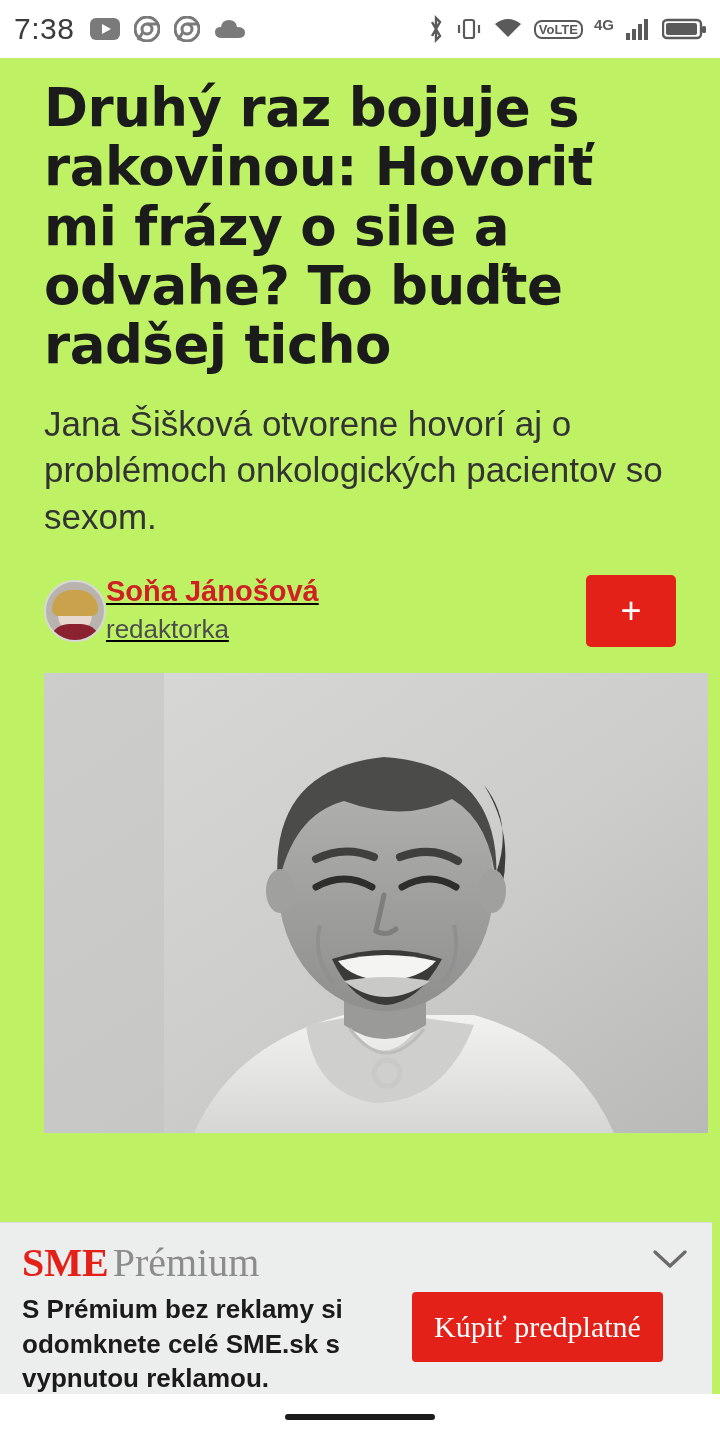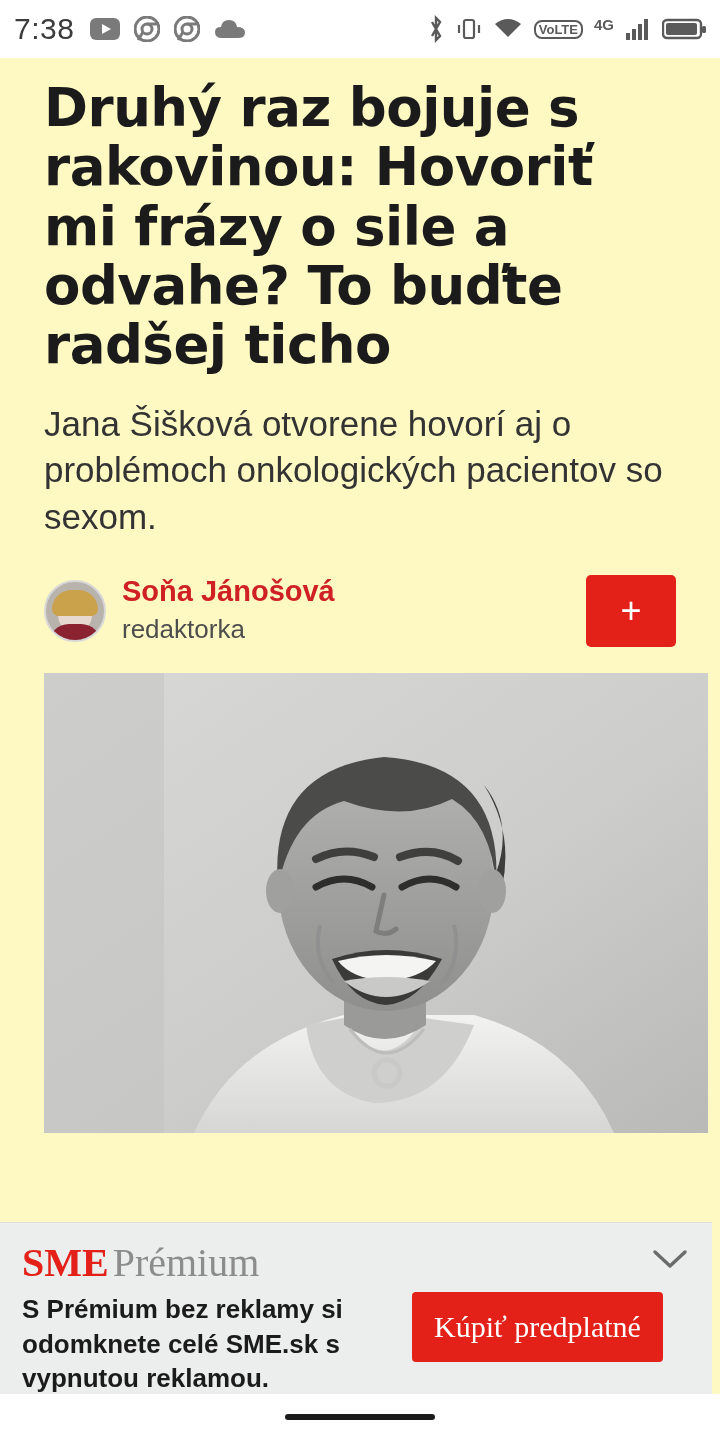--- a/index.html
+++ b/index.html
@@ -7,21 +7,21 @@
     width: 720px;
     height: 1440px;
     background: #ffffff;
     font-family: "Liberation Sans", sans-serif;
     overflow: hidden;
   }
   #app {
     position: relative;
     width: 720px;
     height: 1440px;
-    background: #fef9c3;
+    background: #bef264;
     display: flex;
     flex-direction: column;
   }
 
   
   .statusbar {
     height: 58px;
     flex: 0 0 58px;
     display: flex;
     align-items: center;
@@ -130,23 +130,23 @@
     position: absolute;
     left: 50%;
     bottom: -4px;
     transform: translateX(-50%);
     width: 52px;
     height: 20px;
     border-radius: 26px 26px 0 0;
     background: #8b2230;
   }
   .author-text {
-    margin-left: 16px;
     flex: 1 1 auto;
     min-width: 0;
+    text-decoration: underline;
   }
   .author-name {
     color: #cf2026;
     font-weight: bold;
     font-size: 29px;
     line-height: 1.2;
     font-family: "Liberation Sans", sans-serif;
   }
   .author-role {
     color: #4d4d4d;

